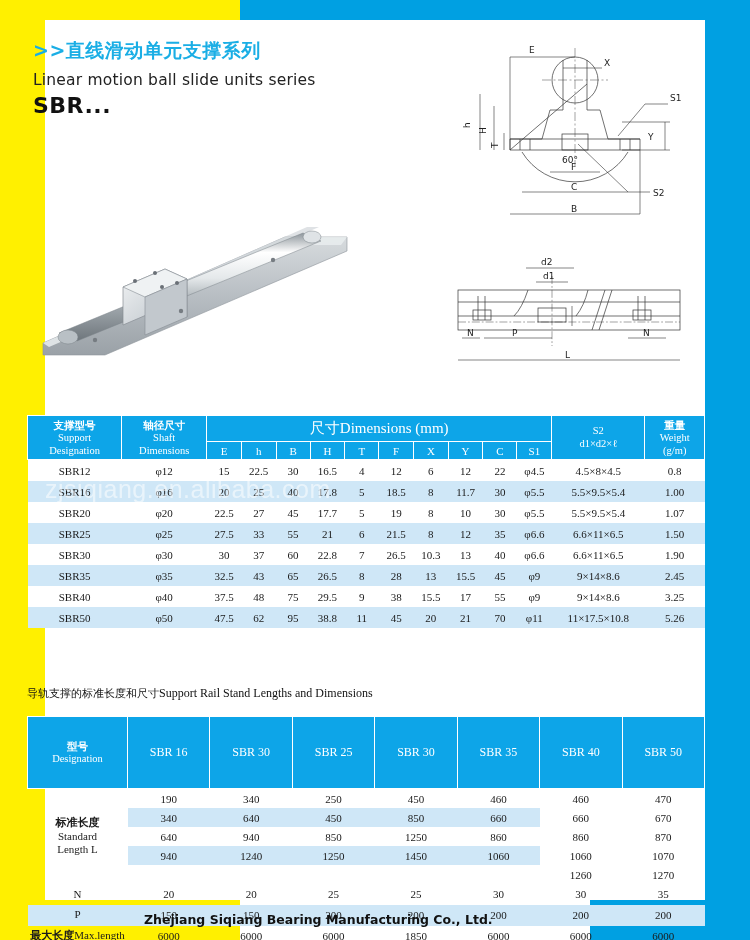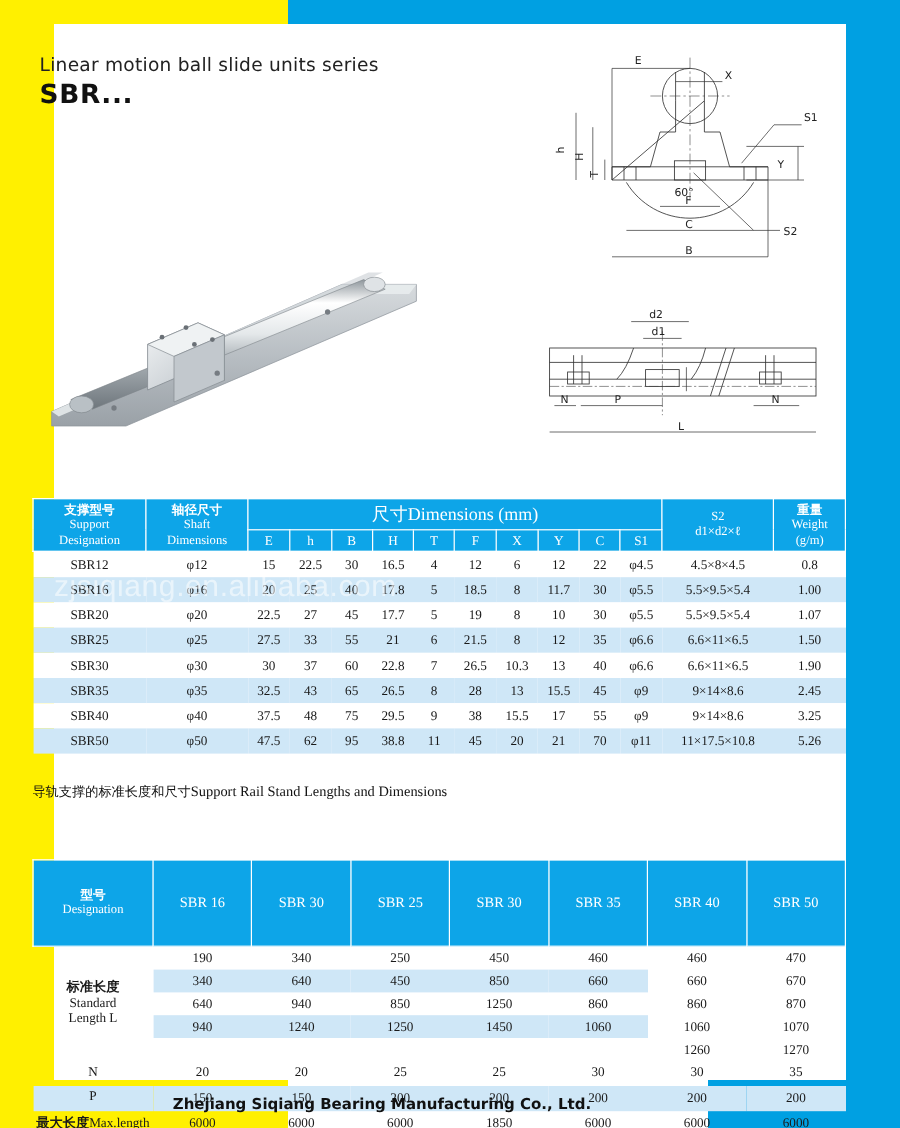--- a/index.html
+++ b/index.html
@@ -89,21 +89,21 @@
     border: 1px solid #ffffff !important;
     padding: 2px 1px;
   }
   .hdr-cn { font-family: "DejaVu Sans", sans-serif; font-size: 10.5px; font-weight: bold; display:block; line-height: 1.35; }
   .hdr-en { display: block; line-height: 1.2; font-size: 10.5px; }
   #table-dimensions tbody td { padding: 4.5px 1px; color: #1a1a1a; font-size: 11px; }
   #table-dimensions tbody tr:nth-child(even) td { background: #cfe7f7; }
   #table-dimensions tbody tr:nth-child(odd) td { background: #ffffff; }
 
   #subhead {
-    position: absolute; left: -18px; top: 632px;
+    position: absolute; left: -18px; top: 666px;
     font-family: "DejaVu Sans", sans-serif; font-size: 11px; color: #111;
   }
   #subhead .en { font-family: "Liberation Serif", serif; font-size: 12px; }
 
   #table-lengths {
     position: absolute; left: -18px; top: 696px;
     width: 678px; font-size: 11px;
   }
   #table-lengths th, #table-lengths td { text-align: center; vertical-align: middle; }
   #table-lengths .hdr2 {
@@ -137,20 +137,21 @@
 <div id="frame-left-yellow"></div>
 <div id="frame-right-blue"></div>
 <div id="frame-top-yellow"></div>
 <div id="frame-top-blue"></div>
 <div id="frame-bottom-yellow"></div>
 <div id="frame-bottom-blue"></div>
 
 <div id="page">
 
   <div id="header">
+    <div id="title-cn">&gt;&gt;直线滑动单元支撑系列</div>
     <div id="title-en">Linear motion ball slide units series</div>
     <div id="title-model">SBR...</div>
   </div>
 
   <div id="product-photo">
     <svg width="320" height="145" viewBox="0 0 320 145">
       <defs>
         <linearGradient id="shaftg" x1="0" y1="0" x2="0" y2="1">
           <stop offset="0%" stop-color="#8e969c"></stop>
           <stop offset="18%" stop-color="#ffffff"></stop>

